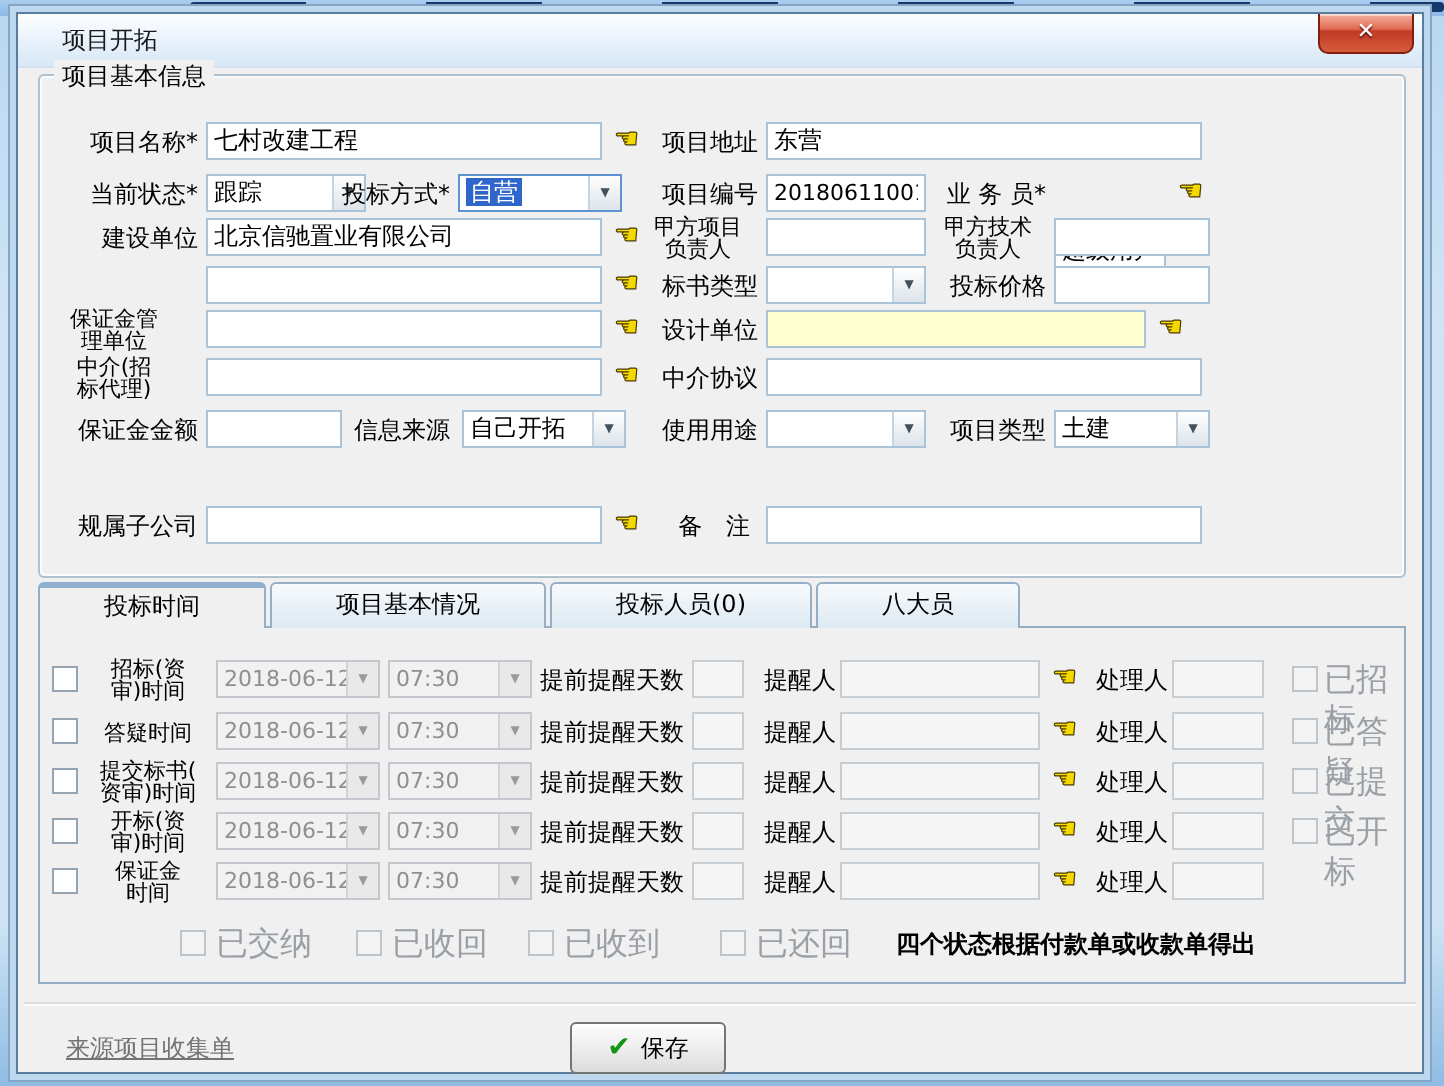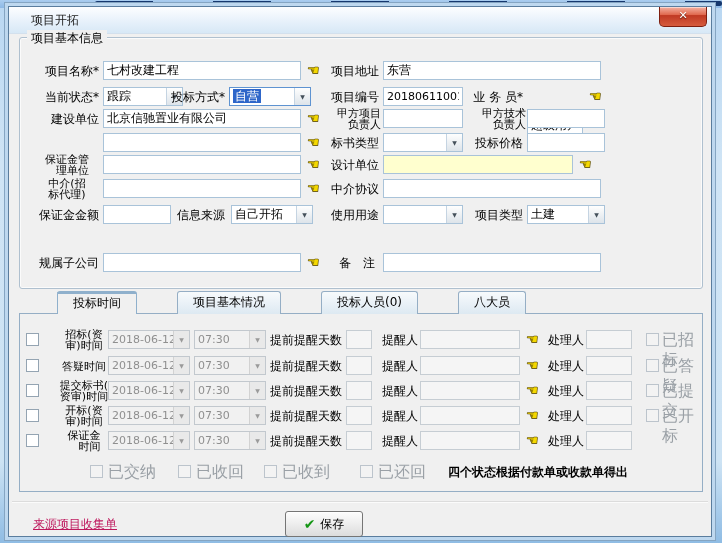--- a/index.html
+++ b/index.html
@@ -19,47 +19,47 @@
        background:linear-gradient(#f4b2a2,#e06a50 40%,#c03a24 45%,#d65c3e);
        border:1px solid #7e1f10;border-top:none;border-radius:0 0 5px 5px;color:#fff;text-align:center;
        line-height:17px;font-size:11px;font-weight:bold;text-shadow:0 1px 1px #5a1408;
        box-shadow:inset 0 1px 0 rgba(255,255,255,.5);cursor:pointer;}
   .groupbox{position:absolute;left:10px;top:30px;width:682px;height:250px;
        border:1px solid #afc0cf;border-radius:3px;box-shadow:inset 0 0 0 1px #fbfbfb;}
   .gb-title{position:absolute;left:18px;top:23px;background:#f0f0f0;padding:0 4px;font-size:12px;z-index:2;}
   .row{position:absolute;left:0;width:100%;height:20px;}
   .lbl{position:absolute;height:20px;line-height:20px;font-size:12px;color:#000;text-align:right;}
   .lbl.two{display:flex;align-items:center;justify-content:center;line-height:11px;font-size:11px;
-       white-space:pre-line;text-align:right;padding-left:10px;}
+       white-space:pre-line;text-align:center;}
   .txt{position:absolute;height:19px;box-sizing:border-box;border:1px solid #a9c3d9;background:#fff;
        font:12px "DejaVu Sans",sans-serif;padding:0 3px;color:#000;outline:none;}
   .txt.yellow{background:#ffffcf;}
   .txt.dis{background:#f5f5f5;border-color:#c6cdd3;color:#8a8a8a;}
   .combo{position:absolute;height:19px;box-sizing:border-box;border:1px solid #a9c3d9;background:#fff;display:flex;cursor:default;}
   .combo .val{flex:1;font-size:12px;line-height:17px;padding:0 3px;overflow:hidden;white-space:nowrap;}
   .combo .val .hl{background:#2e66c9;color:#fff;padding:0 2px;}
   .combo .arr{width:15px;border-left:1px solid #c5d4e2;background:linear-gradient(#fefefe,#dde4ea);
        color:#44505a;font-size:6px;display:flex;align-items:center;justify-content:center;}
   .combo.dis{background:#f1f1f1;border-color:#c2c8ce;}
   .combo.dis .val{color:#8f8f8f;font-size:11px;}
   .combo.dis .arr{background:#e9e9e9;color:#9a9a9a;border-left-color:#d2d2d2;}
   .hand{position:absolute;width:18px;height:19px;font-size:14px;line-height:18px;color:#f4d800;
        -webkit-text-stroke:0.6px #4a3a00;cursor:pointer;}
   .cb{position:absolute;width:13px;height:13px;background:#fff;border:1px solid #94a4b2;box-sizing:border-box;cursor:pointer;}
   .cb.dis{background:#f3f3f3;border-color:#bcc4cc;}
   .tabs{position:absolute;left:10px;top:284px;height:23px;display:flex;z-index:3;}
-  .tab{padding:0 15px;font-size:12px;line-height:21px;border:1px solid #95aec5;border-bottom:none;
-       border-radius:3px 3px 0 0;background:linear-gradient(#f7fafc,#dde9f2);margin-right:2px;cursor:pointer;margin-left:38px;}
+  .tab{padding:0 32px;font-size:12px;line-height:21px;border:1px solid #95aec5;border-bottom:none;
+       border-radius:3px 3px 0 0;background:linear-gradient(#f7fafc,#dde9f2);margin-right:2px;cursor:pointer;}
   .tab.active{background:#f0f0f0;border-top:3px solid #3b8be0;line-height:18px;border-color:#8fb0cc;}
   .panel{position:absolute;left:10px;top:306px;width:682px;height:177px;border:1px solid #95aec5;background:#f0f0f0;}
   .srow{position:absolute;left:0;width:100%;height:20px;}
   .note{position:absolute;font-size:12px;font-weight:bold;color:#000;line-height:20px;}
   .chk-lbl{position:absolute;font-size:16px;color:#9aa0a6;line-height:20px;}
   .sep{position:absolute;left:3px;right:3px;top:494px;border-top:1px solid #dcdcdc;border-bottom:1px solid #fbfbfb;}
-  .link{position:absolute;left:24px;top:509px;font-size:12px;color:#be185d;text-decoration:underline;cursor:pointer;}
+  .link{position:absolute;left:24px;top:509px;font-size:12px;color:#737373;text-decoration:underline;cursor:pointer;}
   .btn{position:absolute;top:504px;width:76px;height:24px;border:1px solid #757575;border-radius:3px;
        background:linear-gradient(#fdfdfd,#efefef 45%,#dcdcdc);display:flex;align-items:center;
        justify-content:center;gap:5px;font-size:12px;cursor:pointer;box-shadow:inset 0 1px 0 #fff;}
   .check-ic{color:#149614;font-weight:bold;font-size:14px;line-height:14px;}
 </style>
 </head>
 <body>
 
 <div class="top-strip">
   <div class="blobs"></div>

